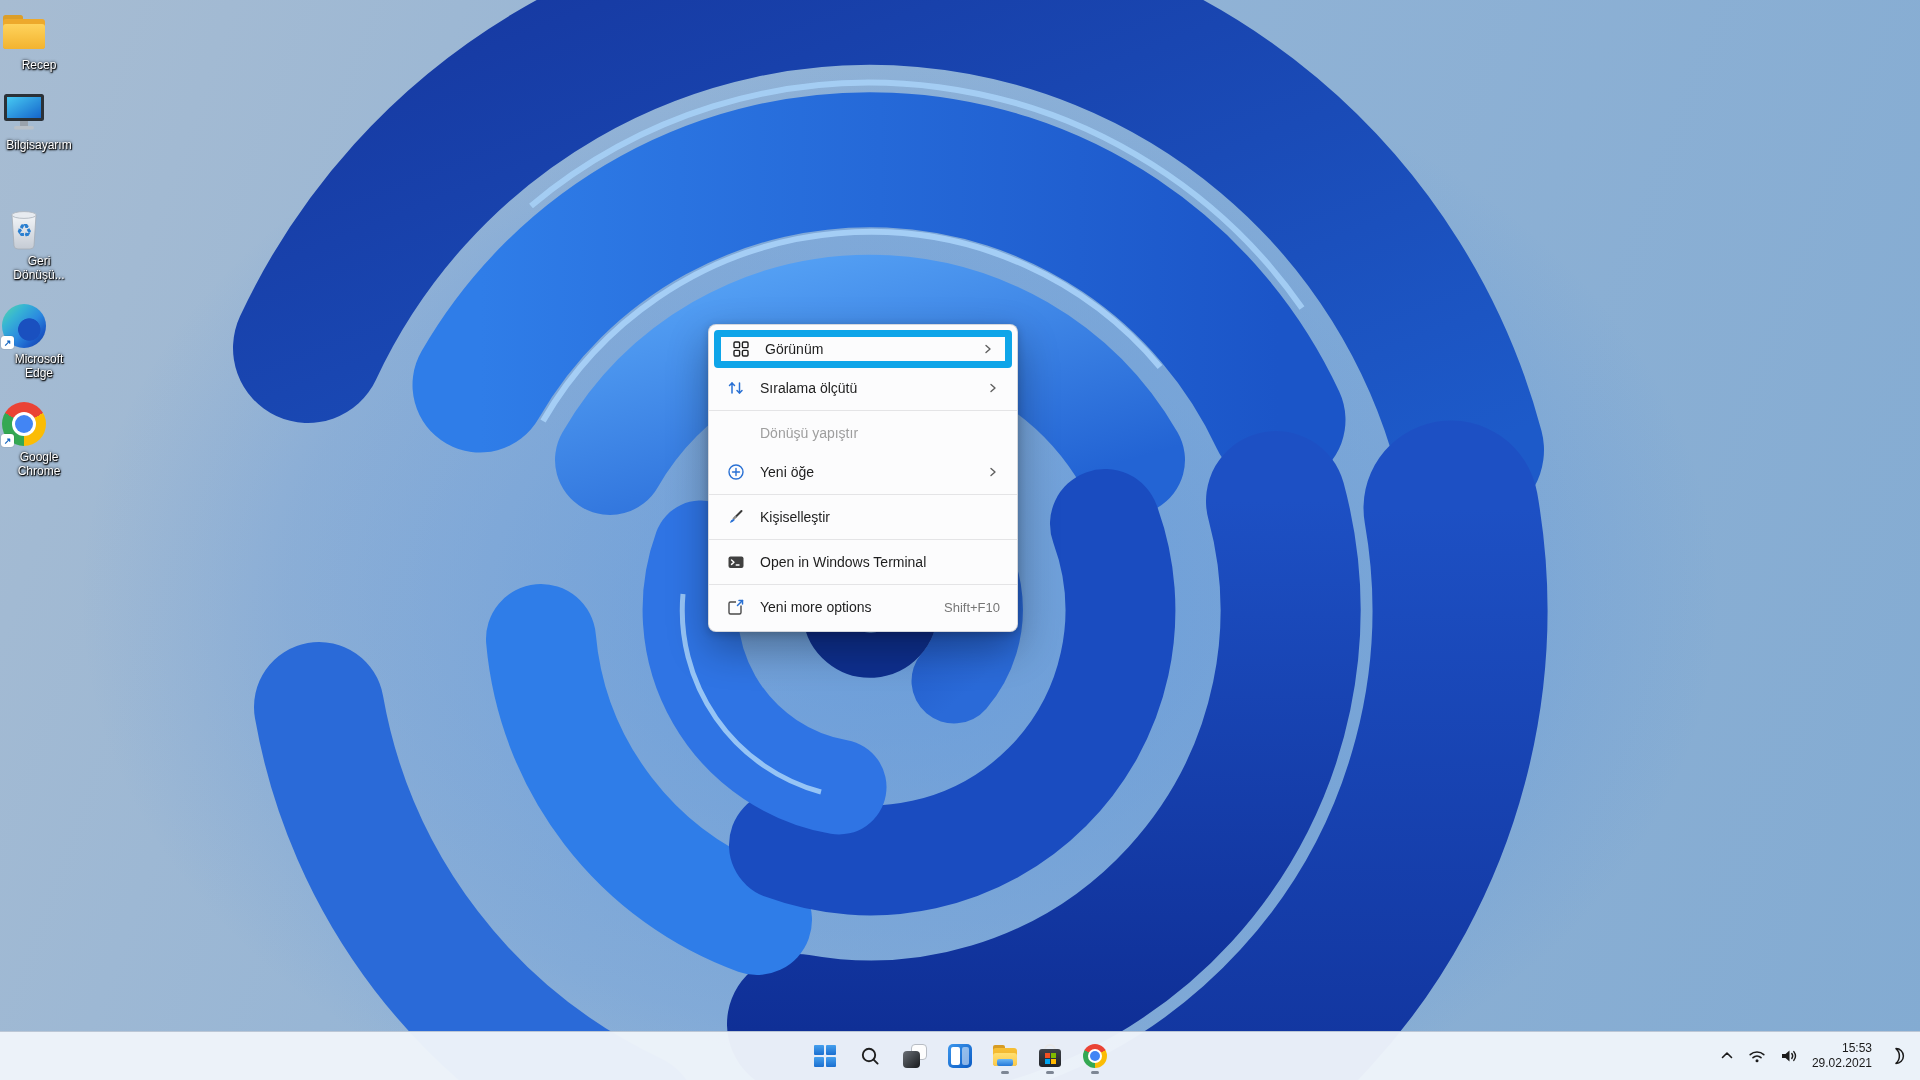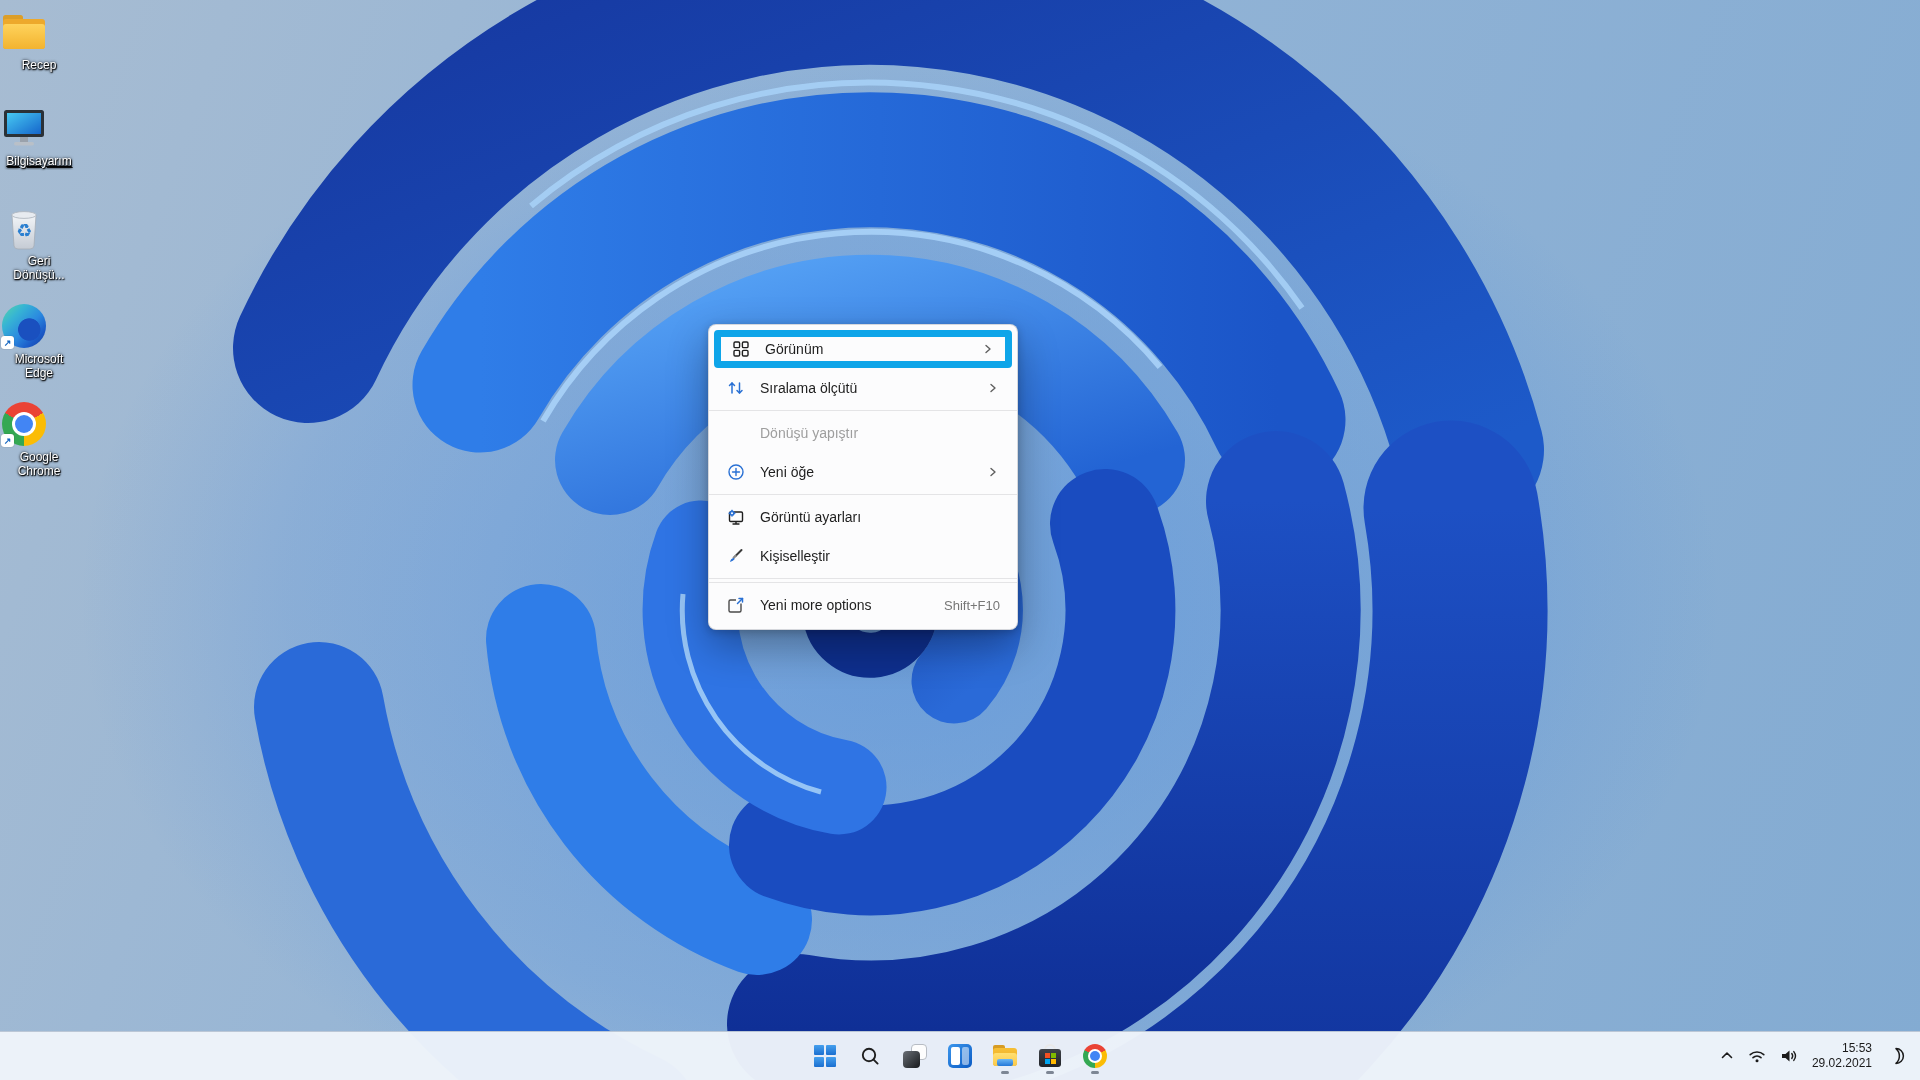--- a/index.html
+++ b/index.html
@@ -156,21 +156,21 @@
         <rect x="2" y="7" width="42" height="30" rx="3" fill="#eda92c"></rect>
         <rect x="2" y="12" width="42" height="25" rx="3" fill="url(#ff)"></rect>
       </svg>
     </div>
     <div class="di-label">
       <div>Recep</div>
         <div></div>
     </div>
   </div>
 
-  <div class="desktop-icon" style="top:104px;text-decoration:underline;">
+  <div class="desktop-icon" style="top:88px;">
     <div class="di-art">
       <svg width="46" height="42" viewBox="0 0 46 42">
         <defs>
             <linearGradient id="scr" x1="0" y1="0" x2="1" y2="1">
           <stop offset="0" stop-color="#47c9f2"></stop>
               <stop offset="1" stop-color="#1565cb"></stop>
         </linearGradient>
           </defs>
         <rect x="3" y="3" width="40" height="27" rx="2.5" fill="#2b3137"></rect>
         <rect x="6" y="6" width="34" height="21" fill="url(#scr)"></rect>
@@ -280,50 +280,44 @@
       <span class="mi-label">Yeni öğe</span>
       <span class="mi-right">
         <svg width="14" height="14" viewBox="0 0 14 14" fill="none" stroke="#5f5f5f" stroke-width="1.4" stroke-linecap="round" stroke-linejoin="round">
             <polyline points="5,3.5 9,7 5,10.5"></polyline>
           </svg>
         </span>
     </div>
 
     <div class="menu-sep"></div>
 
-    <div class="menu-item">
-      <span class="mi-icon">
-        <svg width="20" height="20" viewBox="0 0 20 20">
-          <rect x="3.5" y="5" width="13" height="9.5" rx="1.2" fill="none" stroke="#1f1f1f" stroke-width="1.4"></rect>
-          <line x1="10" y1="14.5" x2="10" y2="17" stroke="#1f1f1f" stroke-width="1.4"></line>
-          <line x1="7" y1="17" x2="13" y2="17" stroke="#1f1f1f" stroke-width="1.4" stroke-linecap="round"></line>
-          <rect x="5.3" y="2.8" width="1.4" height="1.4" fill="#2970d4"></rect>
-            <rect x="5.3" y="8.2" width="1.4" height="1.4" fill="#2970d4"></rect>
-          <rect x="2.6" y="5.5" width="1.4" height="1.4" fill="#2970d4"></rect>
-            <rect x="8" y="5.5" width="1.4" height="1.4" fill="#2970d4"></rect>
-          <circle cx="6" cy="6.2" r="2.6" fill="#2970d4"></circle>
-            <circle cx="6" cy="6.2" r="1" fill="#fff"></circle>
-        </svg>
-        </span>
-      <span class="mi-label">Görüntü ayarları</span>
-    </div>
 
     <div class="menu-item">
       <span class="mi-icon">
         <svg width="20" height="20" viewBox="0 0 20 20" fill="none">
           <line x1="15.5" y1="4" x2="9.5" y2="10" stroke="#3a3a3a" stroke-width="2" stroke-linecap="round"></line>
           <line x1="9.5" y1="10" x2="7.8" y2="11.7" stroke="#8a8a8a" stroke-width="2.4" stroke-linecap="round"></line>
           <path d="M7.6,11.9 Q4.6,12.6 4,15.9 Q7.2,15.4 8.8,13.1 Z" fill="#2970d4"></path>
         </svg>
         </span>
       <span class="mi-label">Kişiselleştir</span>
     </div>
 
     <div class="menu-sep"></div>
 
+    <div class="menu-item">
+      <span class="mi-icon">
+        <svg width="20" height="20" viewBox="0 0 20 20">
+          <rect x="2.5" y="4.5" width="15" height="11.5" rx="2" fill="#404040"></rect>
+          <polyline points="5.5,8 8,10.2 5.5,12.4" fill="none" stroke="#fff" stroke-width="1.4" stroke-linecap="round" stroke-linejoin="round"></polyline>
+          <rect x="9.5" y="12.2" width="4.2" height="1.5" rx="0.7" fill="#fff"></rect>
+        </svg>
+        </span>
+      <span class="mi-label">Open in Windows Terminal</span>
+    </div>
 
     <div class="menu-sep"></div>
 
     <div class="menu-item">
       <span class="mi-icon">
         <svg width="20" height="20" viewBox="0 0 20 20">
           <rect x="3" y="5" width="12" height="12" rx="1.5" fill="none" stroke="#4a4a4a" stroke-width="1.4"></rect>
           <rect x="10" y="2" width="8.5" height="6.5" fill="#fcfcfd"></rect>
           <line x1="11.5" y1="8.5" x2="16.5" y2="3.5" stroke="#2970d4" stroke-width="1.5" stroke-linecap="round"></line>
           <polyline points="13,3.5 16.5,3.5 16.5,7" fill="none" stroke="#2970d4" stroke-width="1.5" stroke-linecap="round" stroke-linejoin="round"></polyline>

